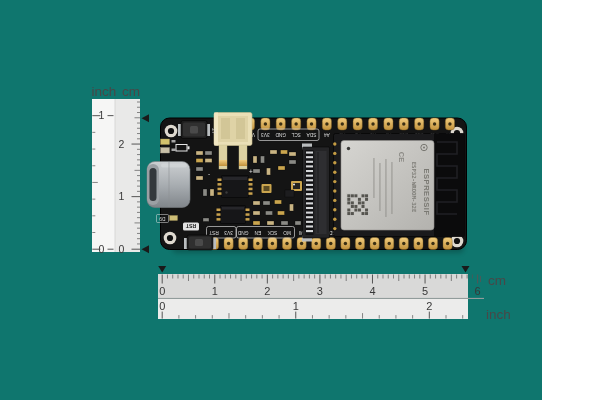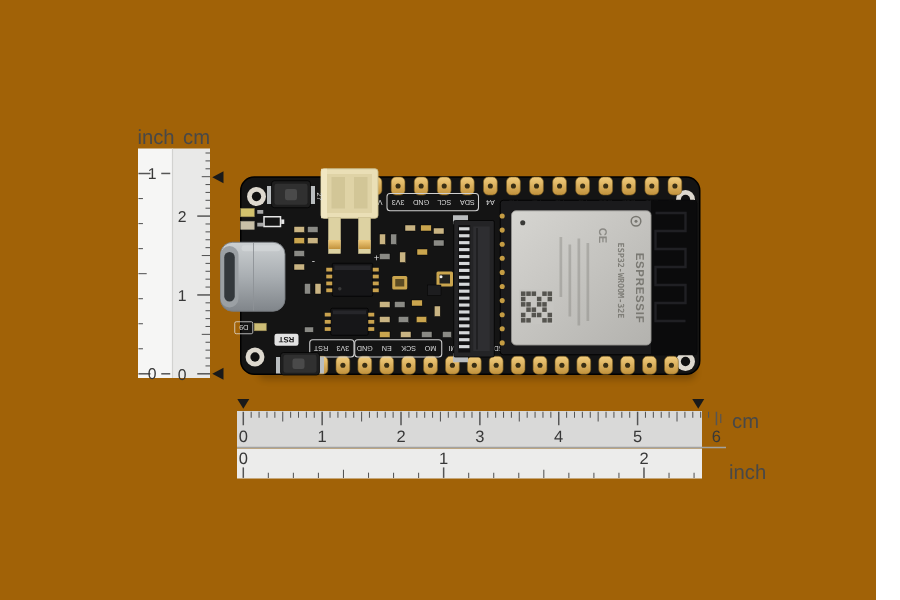--- a/index.html
+++ b/index.html
@@ -1,16 +1,16 @@
 <!DOCTYPE html>
 <html style="--background: #ffffff; --pcb: #141414; --pad-gold: #d4a24c; --pad-gold-light: #eec672; --shield-silver: #c9c8c4; --module-antenna: #0b0b0c; --usb-silver: #aab0b4; --jst-beige: #eadfb6; --ruler-cm-band: #d9d9d8; --ruler-inch-band: #ececeb; --v-ruler-inch-band: #f6f6f5; --v-ruler-cm-band: #e9e9e8; --tick: #555555; --number: #383838; --marker: #1a1a1a; --silkscreen: #e6e6e6;"><head>
 <meta charset="utf-8">
 <style>
   html,body{margin:0;padding:0;background:#ffffff;}
-  #stage{position:relative;width:584px;height:400px;background:#a16207;
+  #stage{position:relative;width:542px;height:400px;background:#0f766e;
          font-family:"Liberation Sans",sans-serif;overflow:hidden;}
   #scene{position:absolute;left:0;top:0;}
   text{user-select:none;}
   .unit{font-size:13.5px;fill:#484848;}
   .num {font-size:11px;fill:var(--number,#383838);}
   .numv{font-size:10.5px;fill:var(--number,#383838);}
   .pin {font-size:4.8px;fill:#dedede;}
   .badge{font-size:5.2px;font-weight:bold;fill:#191919;}
   .silk{fill:var(--silkscreen,#e6e6e6);}
   .slabel{font-size:6.5px;}

